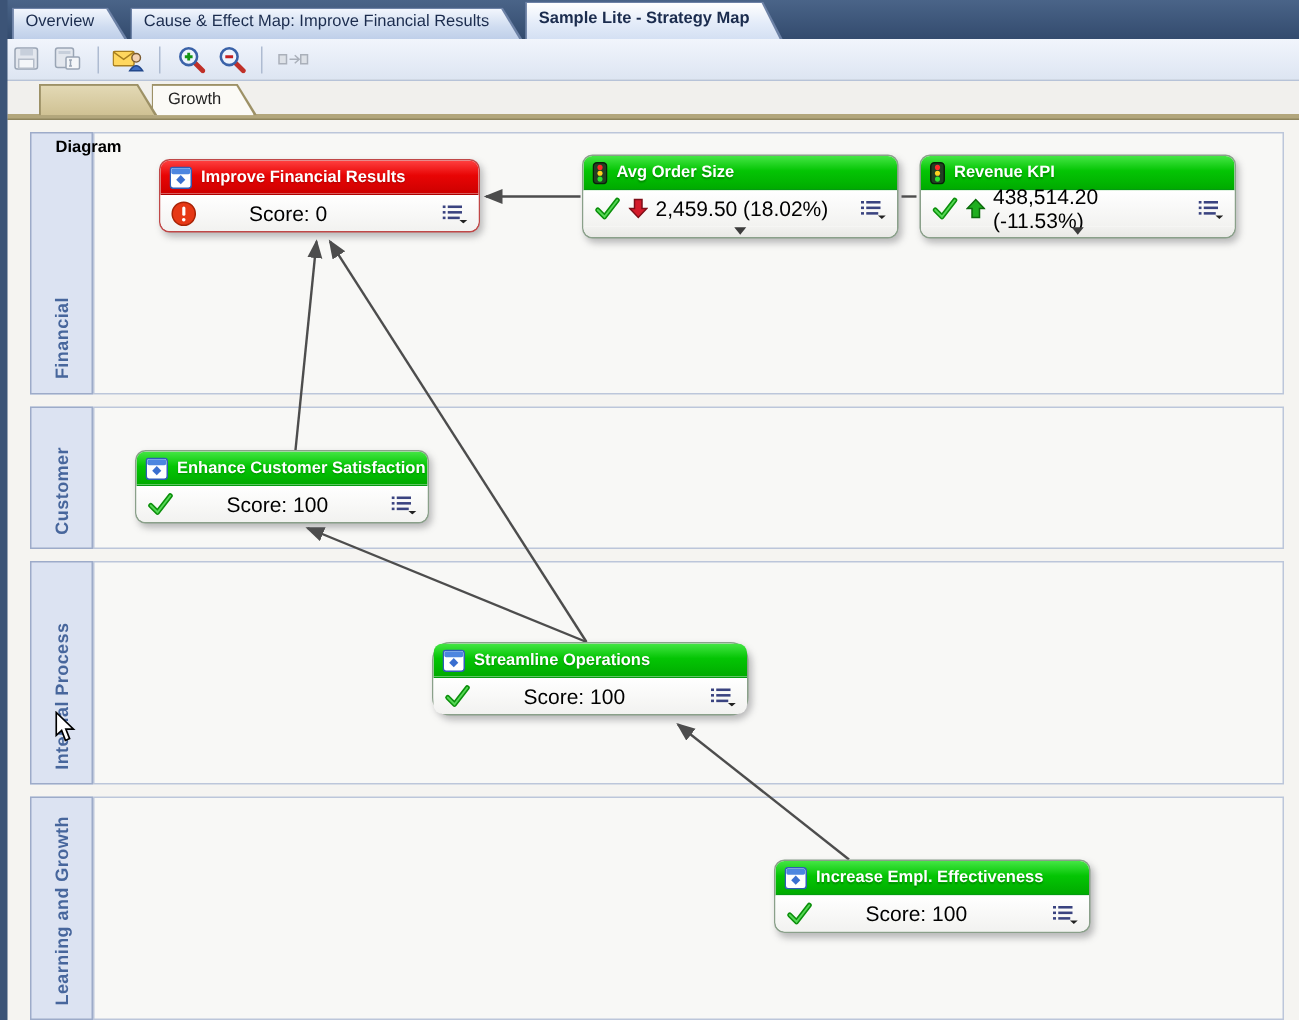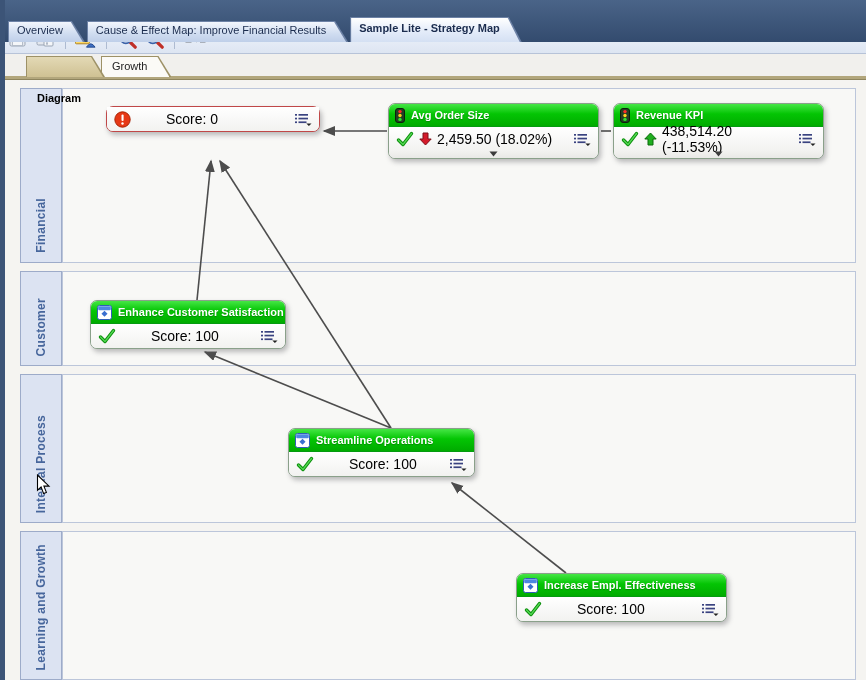--- a/index.html
+++ b/index.html
@@ -1,20 +1,20 @@
 <!DOCTYPE html>
 <html><head>
 <meta charset="utf-8">
 <style>
   html,body{margin:0;padding:0;}
   body{font-family:"Liberation Sans", sans-serif; background:#d7dce4;}
   .app{position:relative;width:866px;height:680px;overflow:hidden;background:#f4f3f0;}
 
   
-  .topbar{position:absolute;left:0;top:0;width:866px;height:42px;
+  .topbar{position:absolute;left:0;top:0;width:866px;height:26px;
     background:linear-gradient(#4a6488,#334b6e);display:flex;align-items:flex-end;padding-left:8px;box-sizing:border-box;z-index:20;}
   .wtab{position:relative;height:21px;margin-right:2px;cursor:pointer;}
   .wtab .shape{position:absolute;inset:0;clip-path:polygon(0 0, calc(100% - 13px) 0, 100% 100%, 0 100%);background:#6d82a6;}
   .wtab .fill{position:absolute;inset:1px 2px 0 1px;clip-path:polygon(0 0, calc(100% - 12px) 0, 100% 100%, 0 100%);
     background:linear-gradient(#f2f6fd,#cfdcf0 60%,#bfcfe9);}
   .wtab .lbl{position:relative;z-index:2;display:block;padding:3px 22px 0 9px;font-size:11px;color:#1b2c4e;white-space:nowrap;}
   .wtab.active{height:25px;}
   .wtab.active .fill{background:linear-gradient(#ffffff,#e4ecf9 55%,#d4e0f3);}
   .wtab.active .lbl{font-weight:bold;padding-top:5px;}
 
@@ -175,20 +175,30 @@
         </defs>
         <line x1="387" y1="131" x2="324" y2="131" stroke="#4d4d4d" stroke-width="1.6" marker-end="url(#ah)"></line>
         <line x1="611" y1="131" x2="601" y2="131" stroke="#4d4d4d" stroke-width="1.6"></line>
         <line x1="197" y1="300" x2="211" y2="161" stroke="#4d4d4d" stroke-width="1.6" marker-end="url(#ah)"></line>
         <line x1="391" y1="428" x2="220" y2="161" stroke="#4d4d4d" stroke-width="1.6" marker-end="url(#ah)"></line>
         <line x1="391" y1="428" x2="205" y2="352" stroke="#4d4d4d" stroke-width="1.6" marker-end="url(#ah)"></line>
         <line x1="566" y1="573" x2="452" y2="483" stroke="#4d4d4d" stroke-width="1.6" marker-end="url(#ah)"></line>
       </svg></div>
   <div class="nodelayer">
       <div class="node red" style="left: 106px; top: 106px; width: 214px;">
+        <div class="hd">
+          <span style="display:flex">
+            <svg width="15" height="15" viewBox="0 0 15 15">
+              <rect x="0.5" y="0.5" width="14" height="14" rx="2" fill="#fff" stroke="#2f5db8"></rect>
+              <rect x="1.2" y="1.2" width="12.6" height="4" rx="1.2" fill="#4d86e0"></rect>
+              <rect x="5.4" y="6.6" width="4.3" height="4.3" transform="rotate(45 7.5 8.7)" fill="#3a6fd0"></rect>
+            </svg>
+          </span>
+          <span class="ttl">Improve Financial Results</span>
+        </div>
   <div class="bd">
           <span style="display:flex">
             <svg width="17" height="17" viewBox="0 0 17 17">
               <circle cx="8.5" cy="8.5" r="7.7" fill="#e63815" stroke="#a82305"></circle>
               <rect x="7.5" y="3.6" width="2.1" height="6.3" rx="1" fill="#fff"></rect>
               <circle cx="8.5" cy="12.5" r="1.2" fill="#fff"></circle>
             </svg>
           </span>
           <span class="score">Score: 0</span>
           <span class="menu">
@@ -327,21 +337,21 @@
                 <rect x="0" y="4.7" width="2" height="1.7"></rect>
                 <rect x="3.5" y="4.7" width="9.5" height="1.7"></rect>
                 <rect x="0" y="8.4" width="2" height="1.7"></rect>
                 <rect x="3.5" y="8.4" width="8" height="1.7"></rect>
               </g>
               <path d="M11.3 10.6 h5.2 l-2.6 2.4 Z" fill="#222"></path>
             </svg>
           </span>
         </div>
       </div>
-      <div class="node green" style="left: 288px; top: 428px; width: 187px;">
+      <div class="node green" style="left: 288px; top: 428px; width: 211px; border-radius: 12px;">
         <div class="hd">
           <span style="display:flex">
             <svg width="15" height="15" viewBox="0 0 15 15">
               <rect x="0.5" y="0.5" width="14" height="14" rx="2" fill="#fff" stroke="#2f5db8"></rect>
               <rect x="1.2" y="1.2" width="12.6" height="4" rx="1.2" fill="#4d86e0"></rect>
               <rect x="5.4" y="6.6" width="4.3" height="4.3" transform="rotate(45 7.5 8.7)" fill="#3a6fd0"></rect>
             </svg>
           </span>
           <span class="ttl">Streamline Operations</span>
         </div>

